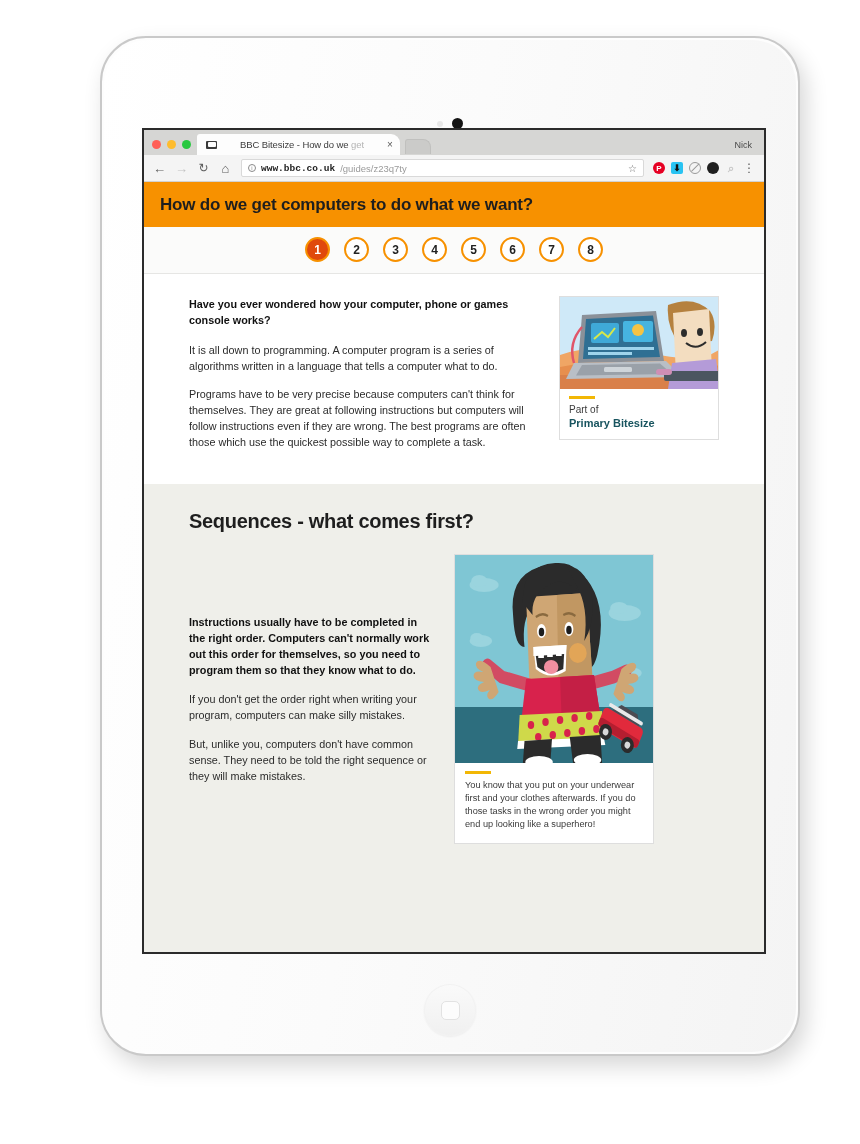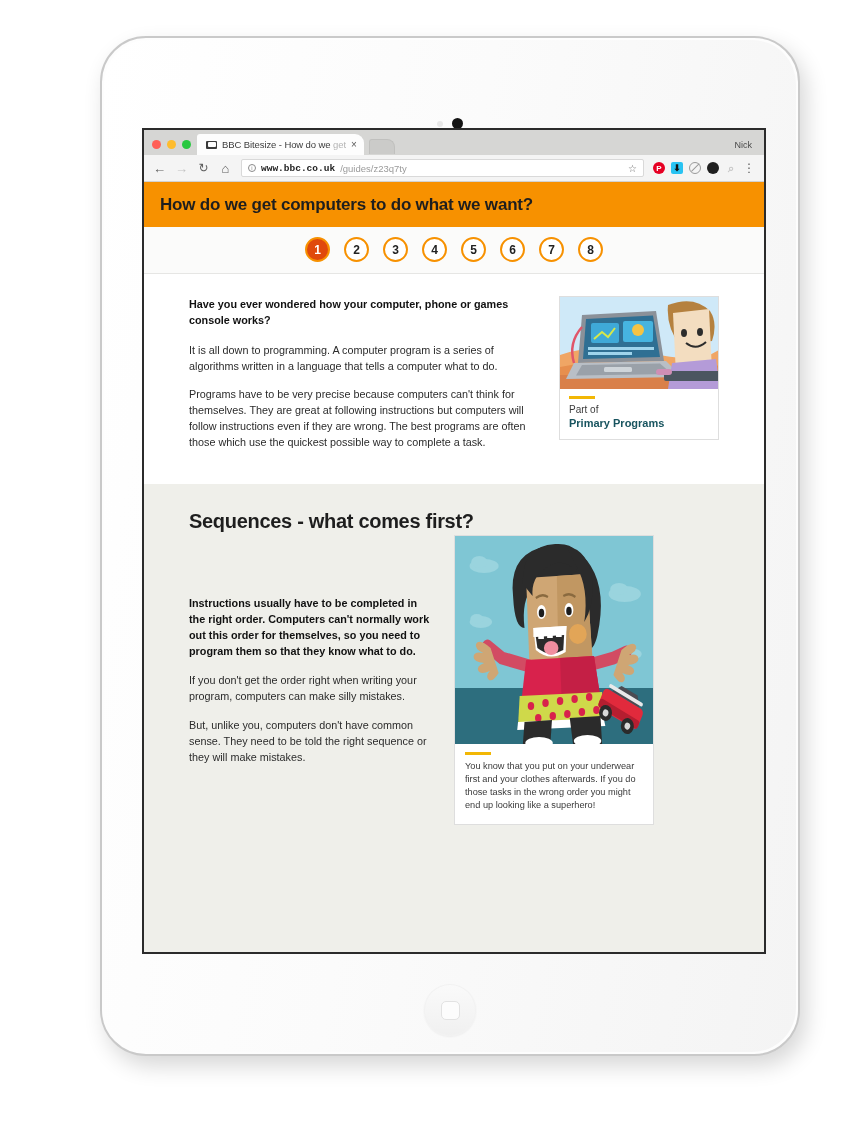--- a/index.html
+++ b/index.html
@@ -59,21 +59,21 @@
     padding-left: 8px; flex: 0 0 auto;
   }
   .traffic { display: flex; gap: 6px; align-items: center; padding-bottom: 6px; margin-right: 6px; }
   .tl { width: 9px; height: 9px; border-radius: 50%; }
   .tl.red { background: #ff5f57; }
   .tl.yellow { background: #febc2e; }
   .tl.green { background: #28c840; }
 
   .tab {
     height: 21px; background: #fdfdfd;
-    display: flex; align-items: center; gap: 5px;
+    display: flex; align-items: center; gap: 23px;
     padding: 0 7px 0 9px;
     border-radius: 3px 9px 0 0;
     max-width: 205px; position: relative;
     transform: skewX(0deg);
   }
   .tab-favicon {
     width: 11px; height: 8px; background: #3a3a3a;
     border-radius: 1px; position: relative; flex: 0 0 auto;
   }
   .tab-favicon::after {
@@ -174,21 +174,21 @@
   }
   .part-thumb { width: 100%; height: 92px; position: relative; overflow: hidden;
                 background: linear-gradient(160deg,#cfe8f7 0%, #bfe0f4 55%, #f2a96b 55%, #e99450 100%); }
   .part-caption { padding: 7px 9px 10px 9px; background: #fff; }
   .gold-rule { width: 26px; height: 3px; background: #F2B705; margin-bottom: 5px; }
   .part-of-label { font-size: 10px; color: #3c3c3c; }
   .part-of-title { font-size: 11px; font-weight: bold; color: #18545f; margin-top: 2px; }
 
   .section-title {
     font-size: 20px; font-weight: bold; color: #1e1e1e;
-    letter-spacing: -0.3px; margin-bottom: 2px;
+    letter-spacing: -0.3px; margin-bottom: 21px;
   }
   .seq-row { display: flex; gap: 20px; align-items: center; }
   .seq-text { width: 245px; flex: 0 0 auto; }
   .seq-text p { font-size: 10.8px; line-height: 16px; color: #2b2b2b; margin-bottom: 13px; }
   .seq-text p.lead { font-weight: bold; color: #111; }
   .seq-text p:last-child { margin-bottom: 0; }
 
   .figure { width: 200px; flex: 0 0 auto; border: 1px solid #dedede; background: #fff; }
   .figure-img { width: 100%; height: 208px; display: block; }
   .figure-caption { padding: 8px 10px 12px 10px; }
@@ -304,21 +304,21 @@
                 <ellipse cx="140" cy="35" rx="3" ry="4" fill="#2c2c2c"></ellipse>
                 <path d="M126 46 Q136 54 146 45" stroke="#2c2c2c" stroke-width="2" fill="none"></path>
                 <path d="M112 66 L156 62 L160 92 L108 92 Z" fill="#b49bd8"></path>
                 <rect x="104" y="74" width="56" height="10" rx="2" fill="#4b5660"></rect>
                 <rect x="96" y="72" width="16" height="6" rx="3" fill="#cf8fb5"></rect>
               </svg>
             </div>
             <div class="part-caption">
               <div class="gold-rule"></div>
               <div class="part-of-label">Part of</div>
-              <div class="part-of-title">Primary Programs</div>
+              <div class="part-of-title">Primary Bitesize</div>
             </div>
           </div>
         </div>
       </div>
 
       <div class="section grey">
         <h2 class="section-title">Sequences - what comes first?</h2>
 
         <div class="seq-row">
           <div class="seq-text">

